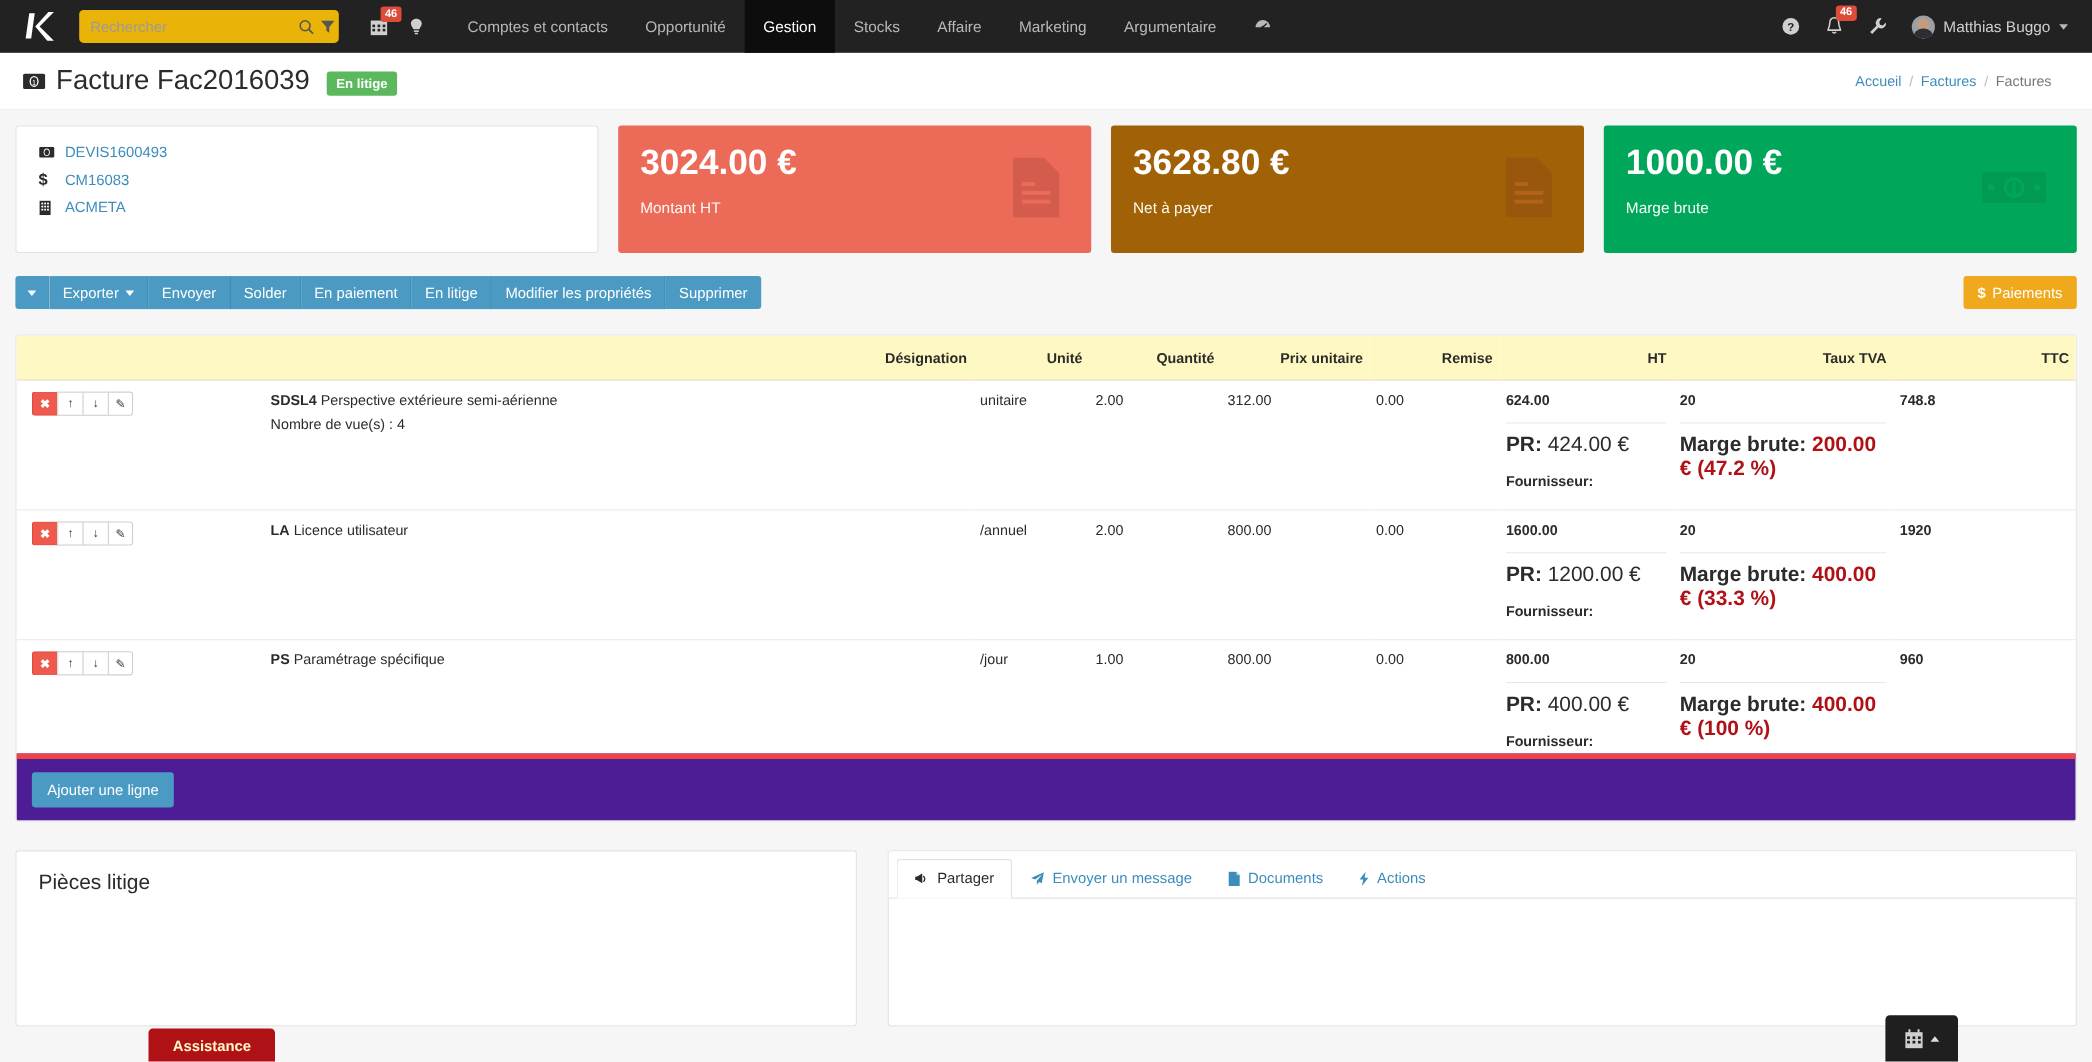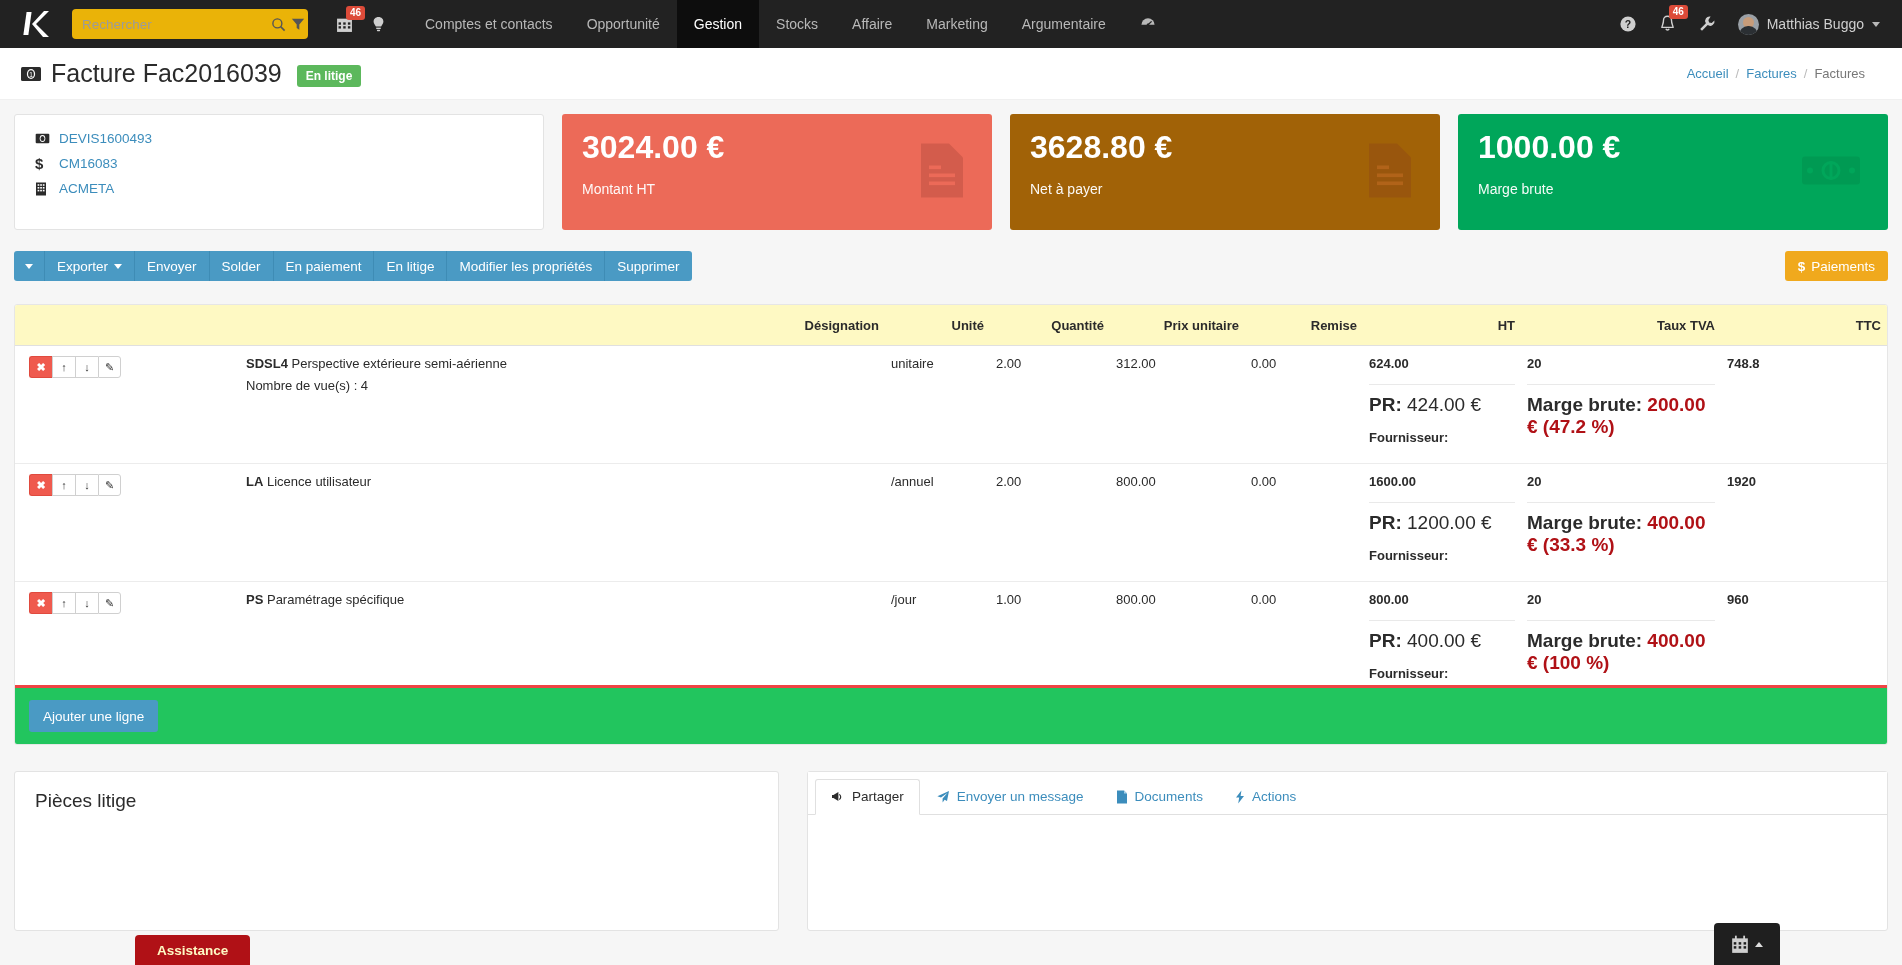--- a/index.html
+++ b/index.html
@@ -340,22 +340,22 @@
   .act-btn:first-child {
     background: #ef5a4e;
     border-color: #e04a3e;
     color: #fff;
     border-radius: 3px 0 0 3px;
     font-weight: bold;
   }
   .act-btn:last-child { border-right: 1px solid #d0d0d0; border-radius: 0 3px 3px 0; }
 
   .panel-foot {
-    background: #22c55e;
-    border-top: 3px solid #ef4444;
+    background: #4c1d95;
+    border-top: 5px solid #ef4444;
     padding: 12px 14px;
   }
   .btn-add {
     background: #4a9ac4;
     color: #fff;
     border: 0;
     border-radius: 3px;
     height: 32px;
     padding: 0 14px;
     font-size: 13.5px;

